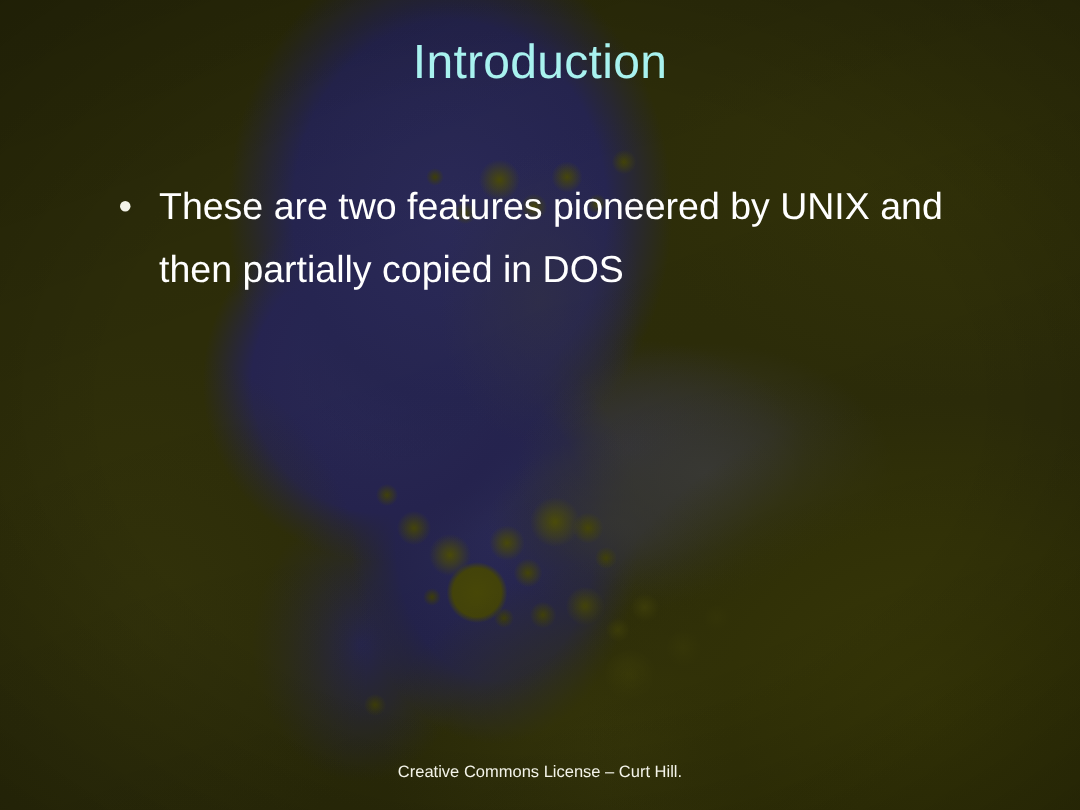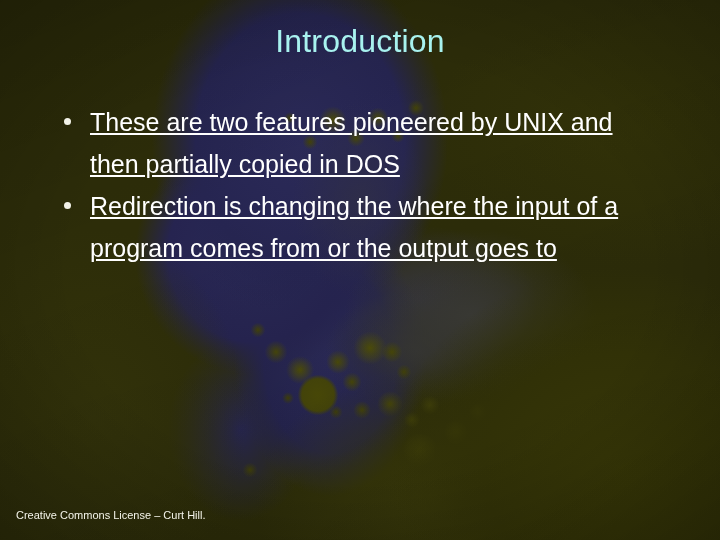--- a/index.html
+++ b/index.html
@@ -106,26 +106,25 @@
     line-height: 1.1;
     margin: 0;
   }
 
   #body-list {
     position: absolute;
     left: 52px;
     top: 101px;
     width: 600px;
     list-style: none;
-    margin: 0;
+    margin: 16px;
     padding: 0;
     color: #ffffff;
     font-size: 25px;
     line-height: 42px;
-    text-decoration: underline;
   }
   #body-list li {
     position: relative;
     padding-left: 38px;
     margin: 0 0 0 0;
   }
   .bullet-dot {
     position: absolute;
     left: 12px;
     top: 17px;
@@ -133,23 +132,24 @@
     height: 7px;
     border-radius: 50%;
     background: #f2f2e8;
   }
   .bullet-text {
     display: block;
   }
 
   #footer-note {
     position: absolute;
-    left: 16px;
+    left: 0;
     right: 0;
     top: 508px;
+    text-align: center;
     color: #f4f4ea;
     font-size: 11px;
     line-height: 15px;
   }
 </style>
 </head>
 <body>
 
 <div id="slide">
 
@@ -162,22 +162,18 @@
 
   <div id="content">
 
     <h1 id="slide-title">Introduction</h1>
 
     <ul id="body-list">
       <li>
         <span class="bullet-dot"></span>
         <span class="bullet-text">These are two features pioneered by UNIX and then partially copied in DOS</span>
       </li>
-      <li>
-        <span class="bullet-dot"></span>
-        <span class="bullet-text">Redirection is changing the where the input of a program comes from or the output goes to</span>
-      </li>
     </ul>
 
     <div id="footer-note">Creative Commons License – Curt Hill.</div>
 
   </div>
 </div>
 
 </body></html>

